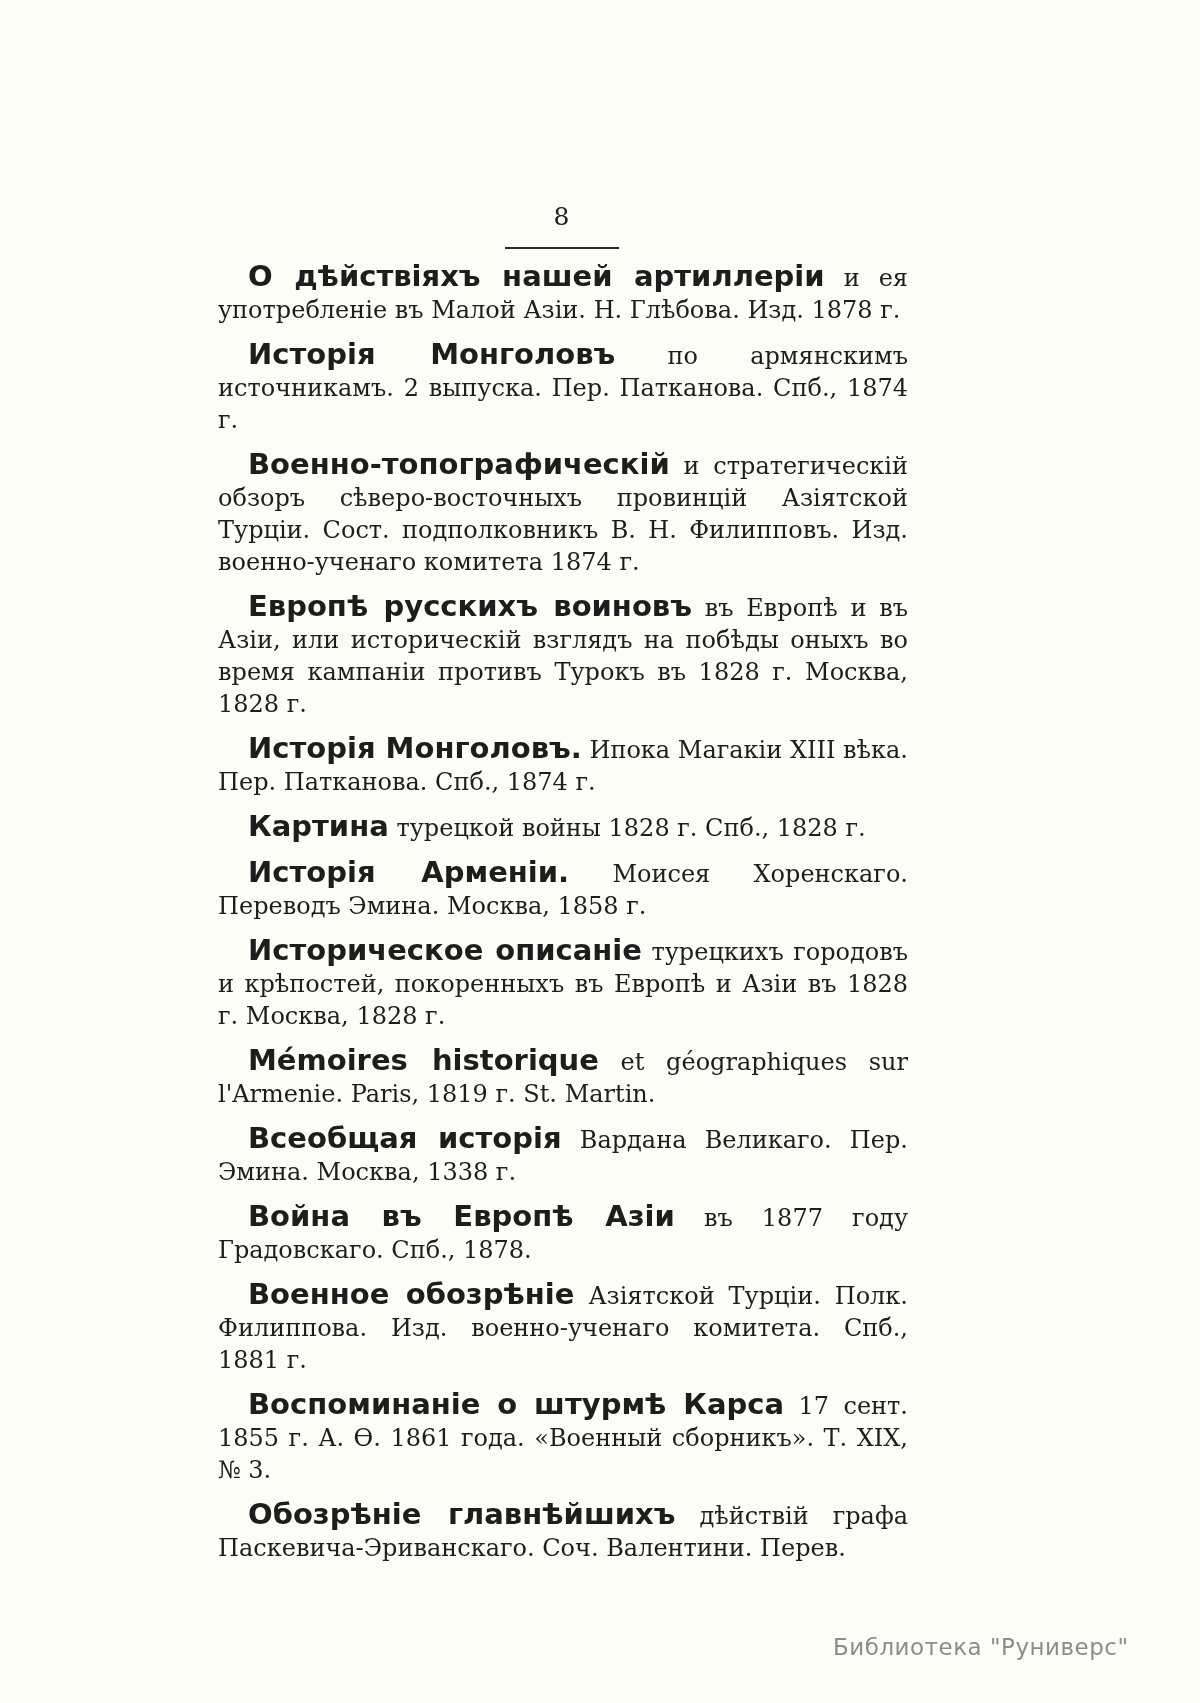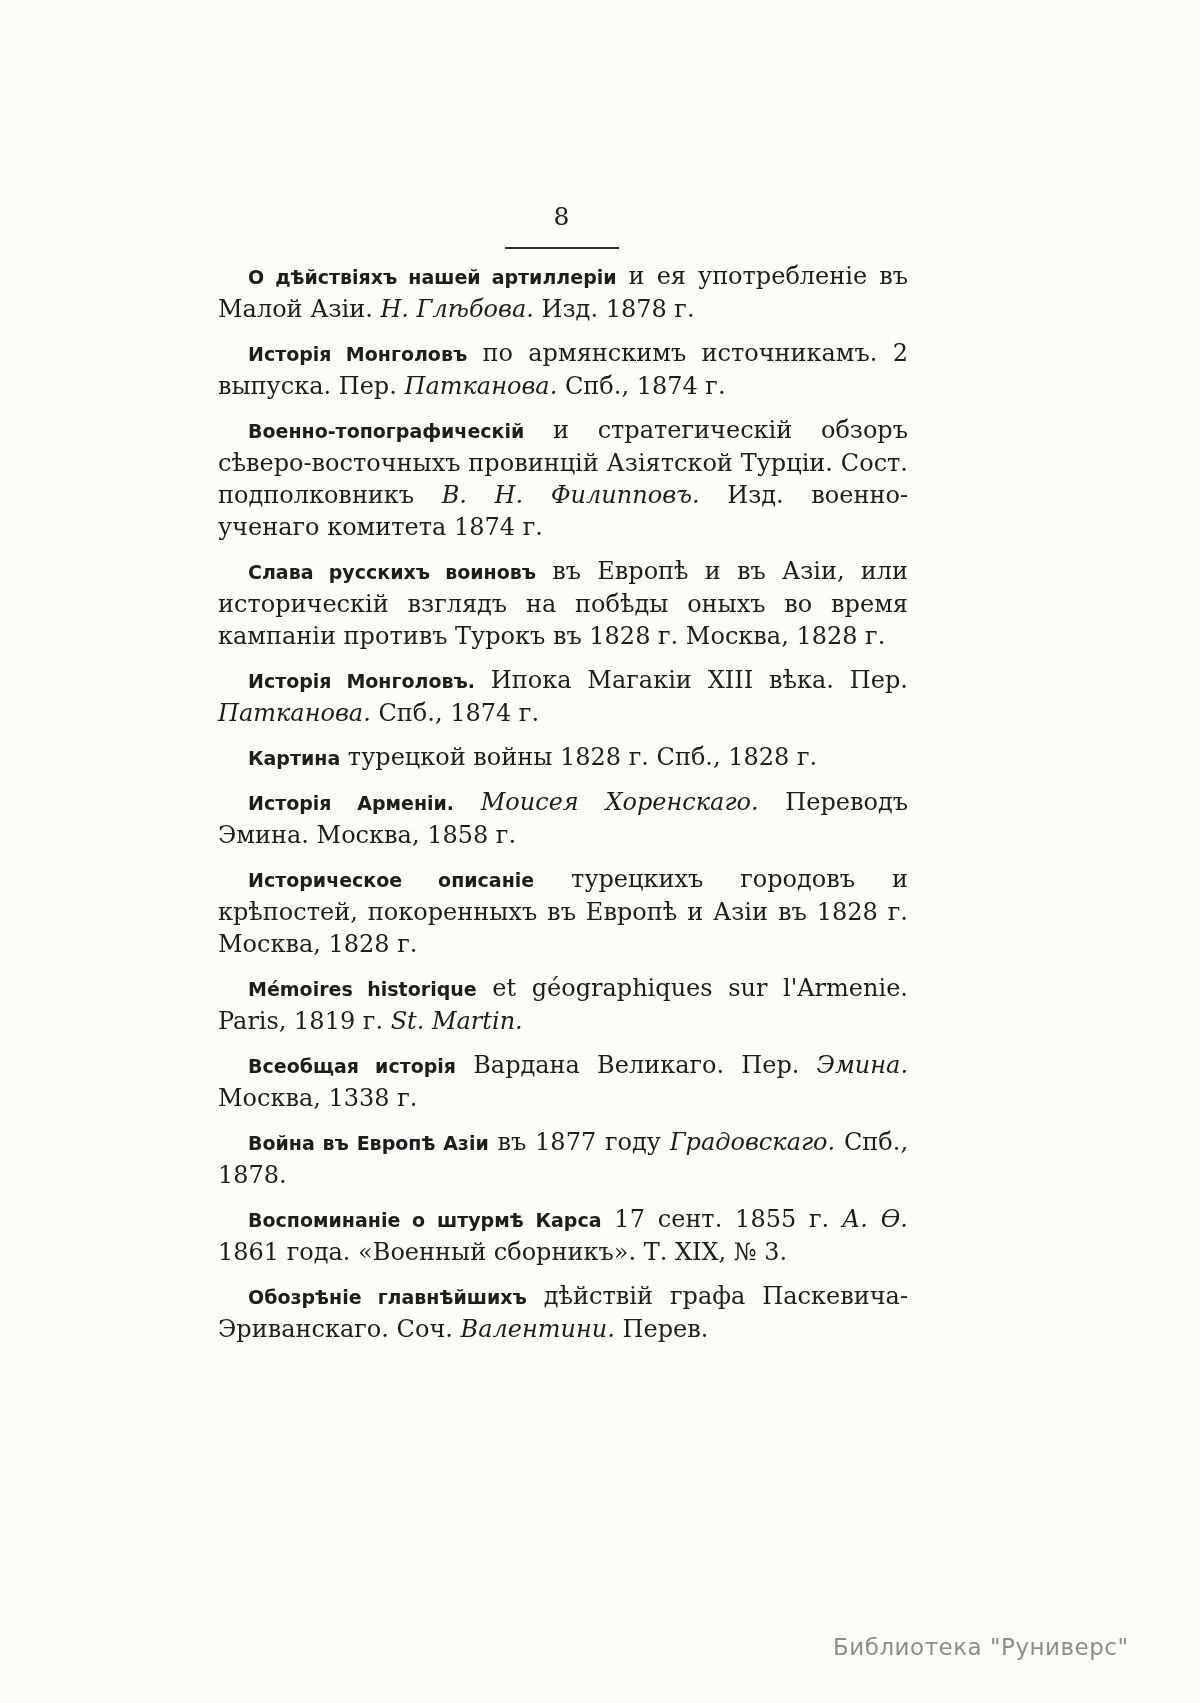--- a/index.html
+++ b/index.html
@@ -32,49 +32,50 @@
   .entry{
     margin:0 0 12px 0;
     font-size:24px;
     line-height:32px;
     text-align:justify;
     text-indent:30px;
   }
   .seg-bold{
     font-family:"DejaVu Sans","Liberation Sans",sans-serif;
     font-weight:700;
-    font-size:19px;
+    font-size:29px;
     margin-top:32px;
   }
-  .seg-italic{ font-style:italic; }
+  .seg-italic{ }
   .seg-normal{}
   .footer{
     position:absolute;
     left:833px; top:1634px;
     font-family:"DejaVu Sans","Liberation Sans",sans-serif;
     font-size:23px;
     color:#8a8e89;
     letter-spacing:0.5px;
   }
 </style>
 </head>
 <body>
 
 <div class="page">
   <div class="pagenum">8</div>
   <div class="pagenum-rule"></div>
   <div class="entries">
       <p class="entry"><span class="seg-bold">О дѣйствіяхъ нашей артиллеріи</span><span class="seg-normal"> и ея употребленіе въ Малой Азіи. </span><span class="seg-italic">Н. Глѣбова.</span><span class="seg-normal"> Изд. 1878 г.</span></p>
       <p class="entry"><span class="seg-bold">Исторія Монголовъ</span><span class="seg-normal"> по армянскимъ источникамъ. 2 выпуска. Пер. </span><span class="seg-italic">Патканова.</span><span class="seg-normal"> Спб., 1874 г.</span></p>
       <p class="entry"><span class="seg-bold">Военно-топографическій</span><span class="seg-normal"> и стратегическій обзоръ сѣверо-восточныхъ провинцій Азіятской Турціи. Сост. подполковникъ </span><span class="seg-italic">В. Н. Филипповъ.</span><span class="seg-normal"> Изд. военно-ученаго комитета 1874 г.</span></p>
-      <p class="entry"><span class="seg-bold">Слава русскихъ воиновъ</span><span class="seg-normal"> въ Европѣ и въ Азіи, или историческій взглядъ на побѣды оныхъ во время кампаніи противъ Турокъ въ 1828 г. Москва, 1828 г.</span></p>
+      <p class="entry"><span class="seg-bold">Европѣ русскихъ воиновъ</span><span class="seg-normal"> въ Европѣ и въ Азіи, или историческій взглядъ на побѣды оныхъ во время кампаніи противъ Турокъ въ 1828 г. Москва, 1828 г.</span></p>
       <p class="entry"><span class="seg-bold">Исторія Монголовъ.</span><span class="seg-normal"> Ипока Магакіи XIII вѣка. Пер. </span><span class="seg-italic">Патканова.</span><span class="seg-normal"> Спб., 1874 г.</span></p>
       <p class="entry"><span class="seg-bold">Картина</span><span class="seg-normal"> турецкой войны 1828 г. Спб., 1828 г.</span></p>
       <p class="entry"><span class="seg-bold">Исторія Арменіи.</span><span class="seg-normal"> </span><span class="seg-italic">Моисея Хоренскаго.</span><span class="seg-normal"> Переводъ Эмина. Москва, 1858 г.</span></p>
       <p class="entry"><span class="seg-bold">Историческое описаніе</span><span class="seg-normal"> турецкихъ городовъ и крѣпостей, покоренныхъ въ Европѣ и Азіи въ 1828 г. Москва, 1828 г.</span></p>
       <p class="entry"><span class="seg-bold">Mémoires historique</span><span class="seg-normal"> et géographiques sur l'Armenie. Paris, 1819 г. </span><span class="seg-italic">St. Martin.</span></p>
       <p class="entry"><span class="seg-bold">Всеобщая исторія</span><span class="seg-normal"> Вардана Великаго. Пер. </span><span class="seg-italic">Эмина.</span><span class="seg-normal"> Москва, 1338 г.</span></p>
       <p class="entry"><span class="seg-bold">Война въ Европѣ Азіи</span><span class="seg-normal"> въ 1877 году </span><span class="seg-italic">Градовскаго.</span><span class="seg-normal"> Спб., 1878.</span></p>
+      <p class="entry"><span class="seg-bold">Военное обозрѣніе</span><span class="seg-normal"> Азіятской Турціи. Полк. </span><span class="seg-italic">Филиппова.</span><span class="seg-normal"> Изд. военно-ученаго комитета. Спб., 1881 г.</span></p>
       <p class="entry"><span class="seg-bold">Воспоминаніе о штурмѣ Карса</span><span class="seg-normal"> 17 сент. 1855 г. </span><span class="seg-italic">А. Ѳ.</span><span class="seg-normal"> 1861 года. «Военный сборникъ». Т. XIX, № 3.</span></p>
       <p class="entry"><span class="seg-bold">Обозрѣніе главнѣйшихъ</span><span class="seg-normal"> дѣйствій графа Паскевича-Эриванскаго. Соч. </span><span class="seg-italic">Валентини.</span><span class="seg-normal"> Перев. </span></p>
     </div>
   <div class="footer">Библиотека "Руниверс"</div>
 </div>
 
 </body></html>

